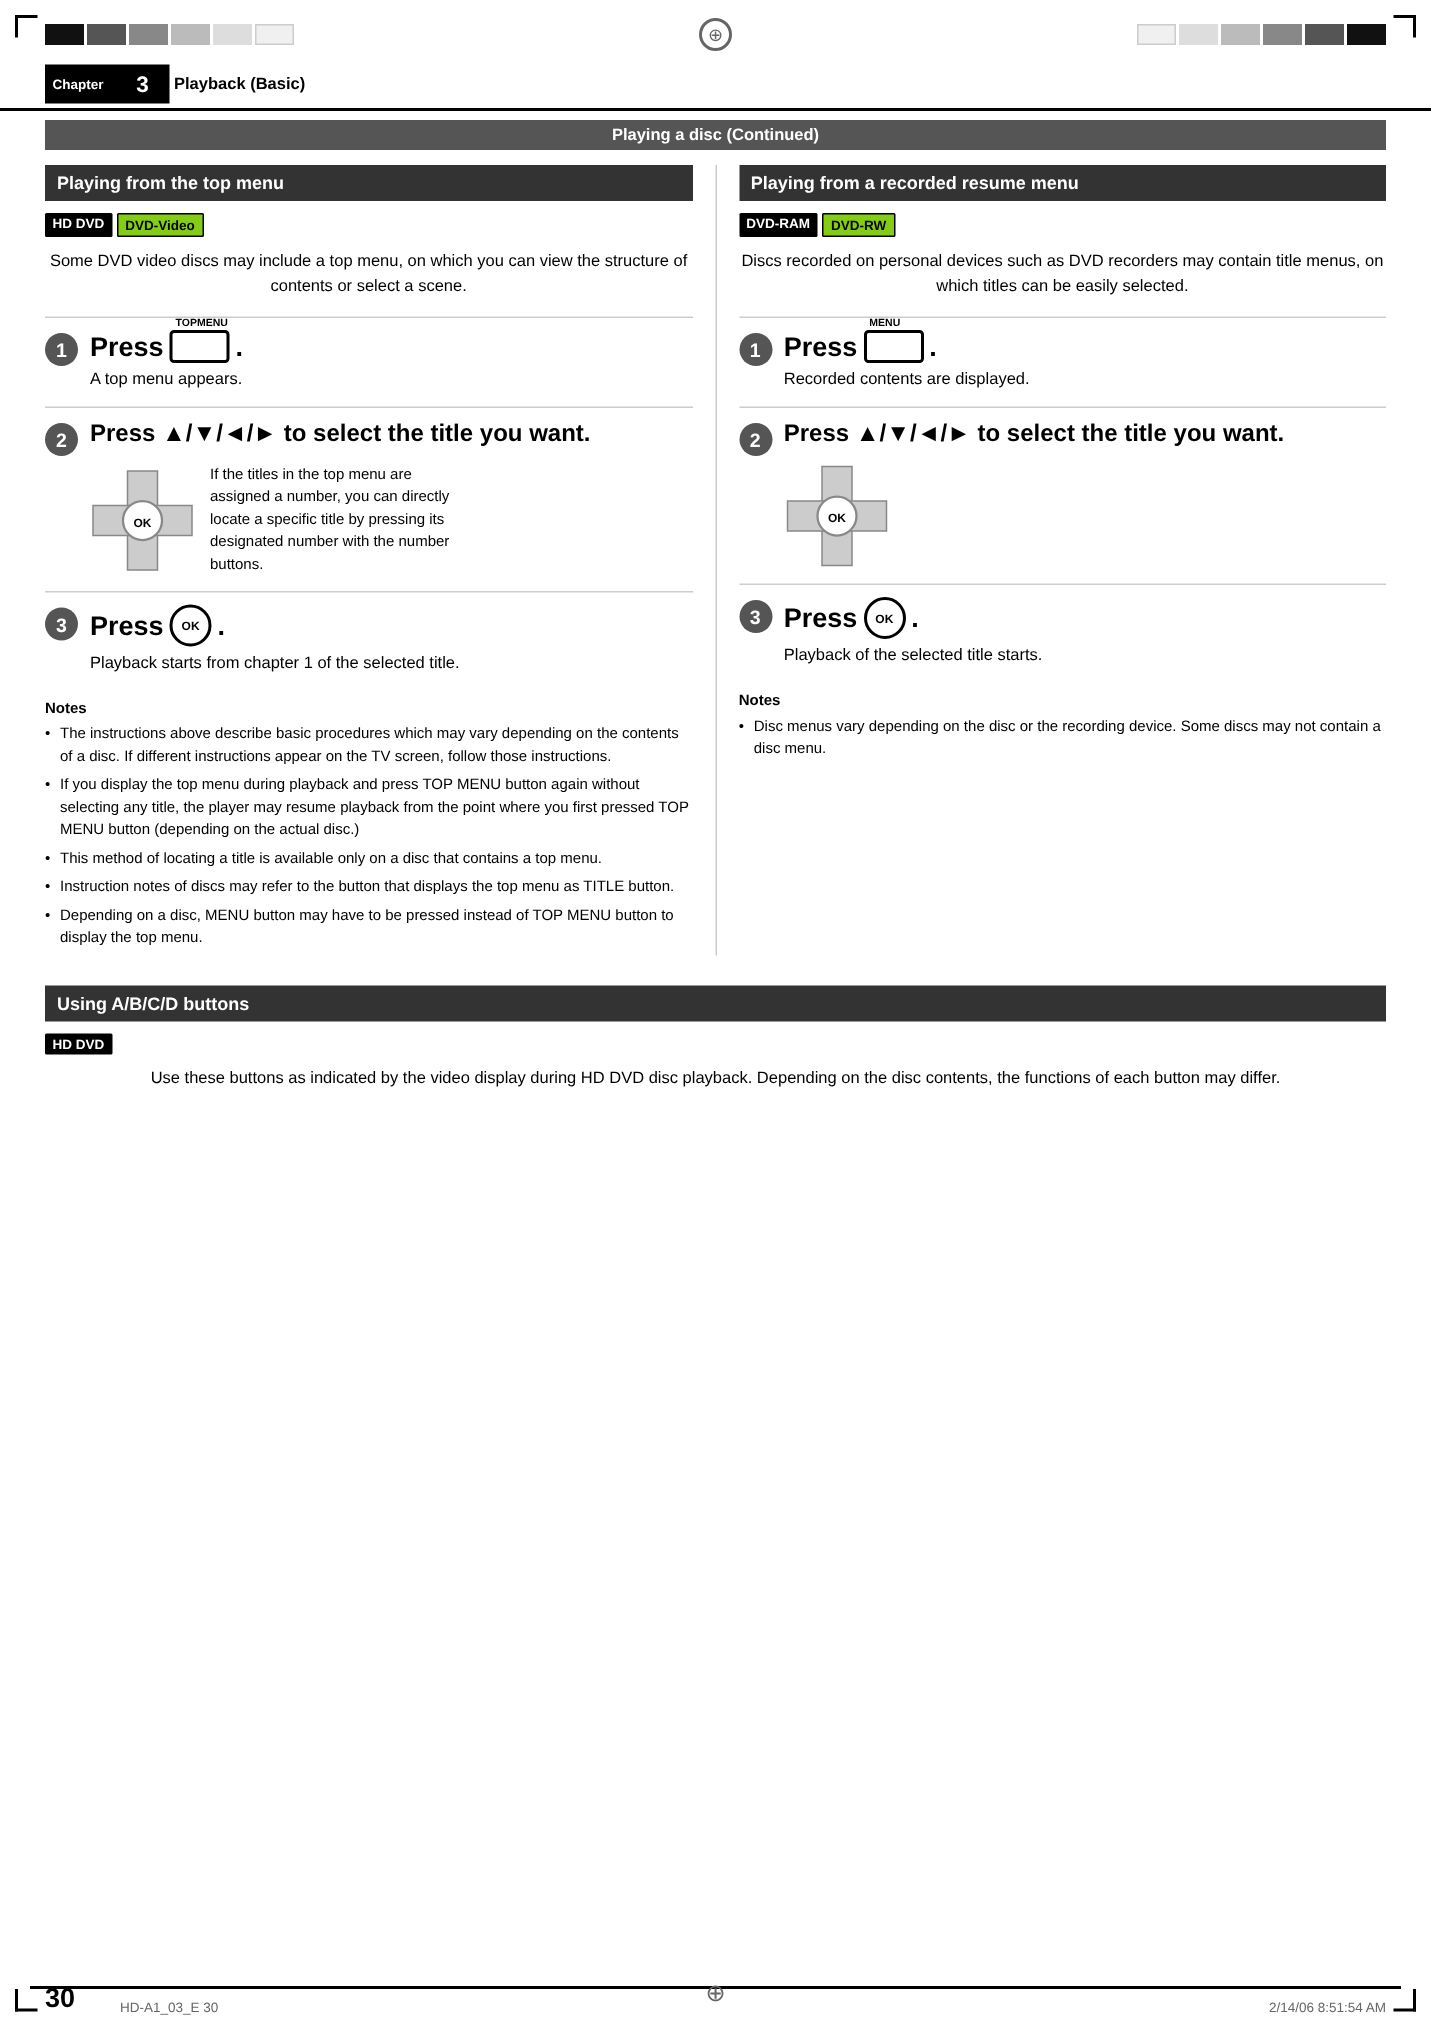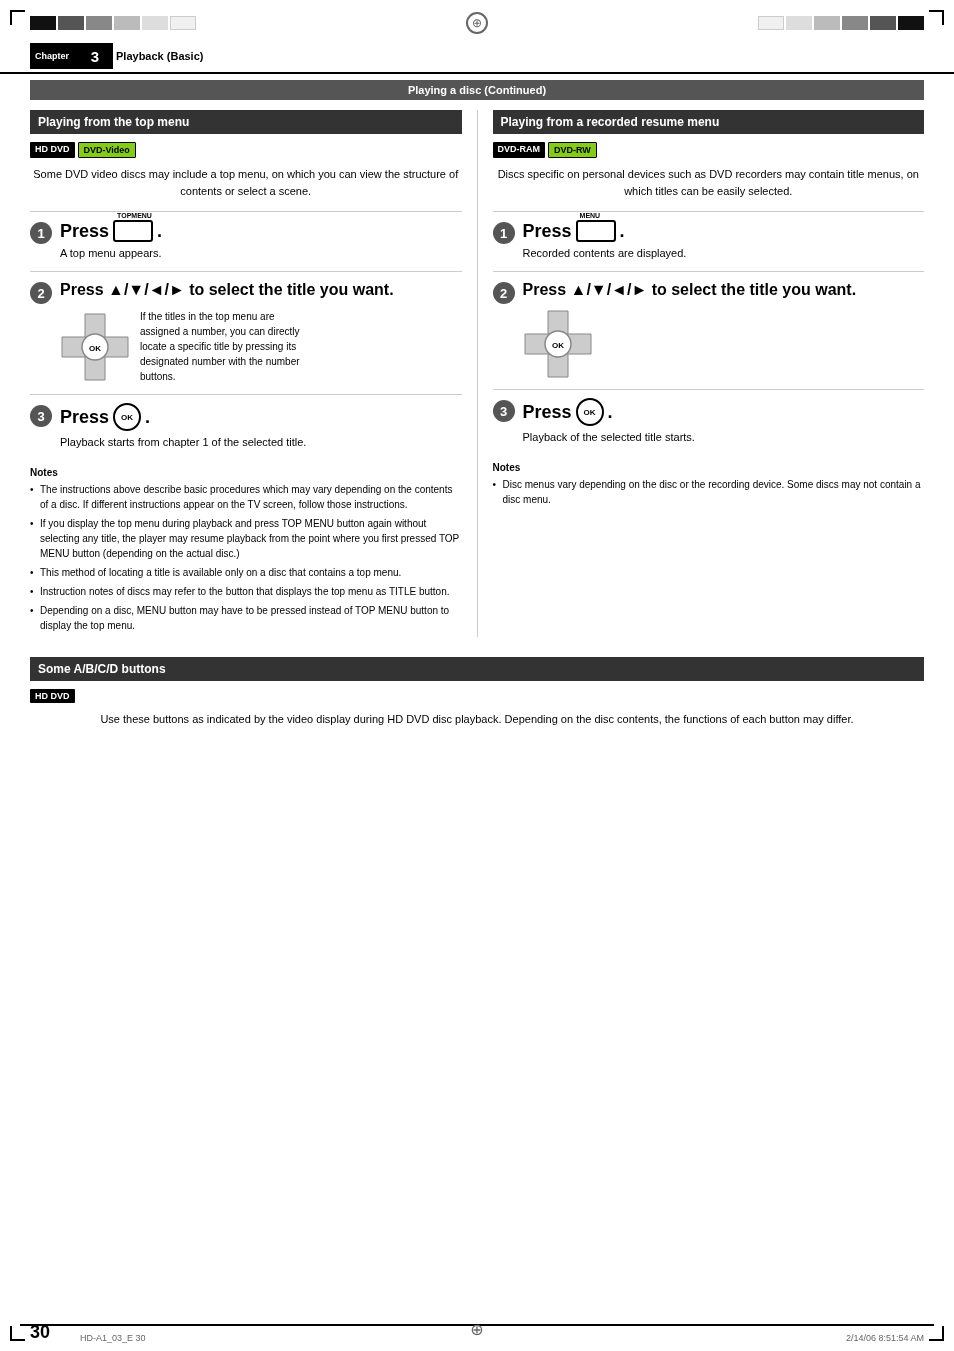--- a/index.html
+++ b/index.html
@@ -429,21 +429,21 @@
     </div>
 
     <div class="col-right">
       <div class="subsection-header">Playing from a recorded resume menu</div>
 
       <div class="badge-row">
         <span class="badge">DVD-RAM</span>
         <span class="badge outline">DVD-RW</span>
       </div>
 
-      <p class="intro-text">Discs specific on personal devices such as DVD recorders may contain title menus, on which titles can be easily selected.</p>
+      <p class="intro-text">Discs recorded on personal devices such as DVD recorders may contain title menus, on which titles can be easily selected.</p>
 
       <div class="step">
         <div class="step-num">1</div>
         <div class="step-content">
           <div class="press-line">
             <span class="press-word">Press</span>
             <div class="button-rect">
               <span class="btn-label">MENU</span>
               &nbsp;&nbsp;&nbsp;&nbsp;
             </div>
@@ -487,21 +487,21 @@
       <div class="notes-section">
         <div class="notes-title">Notes</div>
         <ul class="notes-list">
           <li>Disc menus vary depending on the disc or the recording device. Some discs may not contain a disc menu.</li>
         </ul>
       </div>
     </div>
   </div>
 
   <div class="bottom-section" style="margin-top:20px;">
-    <div class="bottom-subsection-header">Some A/B/C/D buttons</div>
+    <div class="bottom-subsection-header">Using A/B/C/D buttons</div>
     <div class="badge-row">
       <span class="badge">HD DVD</span>
     </div>
     <p class="intro-text">Use these buttons as indicated by the video display during HD DVD disc playback. Depending on the disc contents, the functions of each button may differ.</p>
   </div>
 
   <div style="position:absolute; bottom:25px; left:0; right:0; border-top:2px solid #000; margin:0 20px;"></div>
 
   <div class="page-number" style="bottom:8px; left:30px; font-size:18px; font-weight:bold; position:absolute;">30</div>
   <div style="position:absolute; bottom:8px; left:80px; font-size:9px; color:#666;">HD-A1_03_E  30</div>

